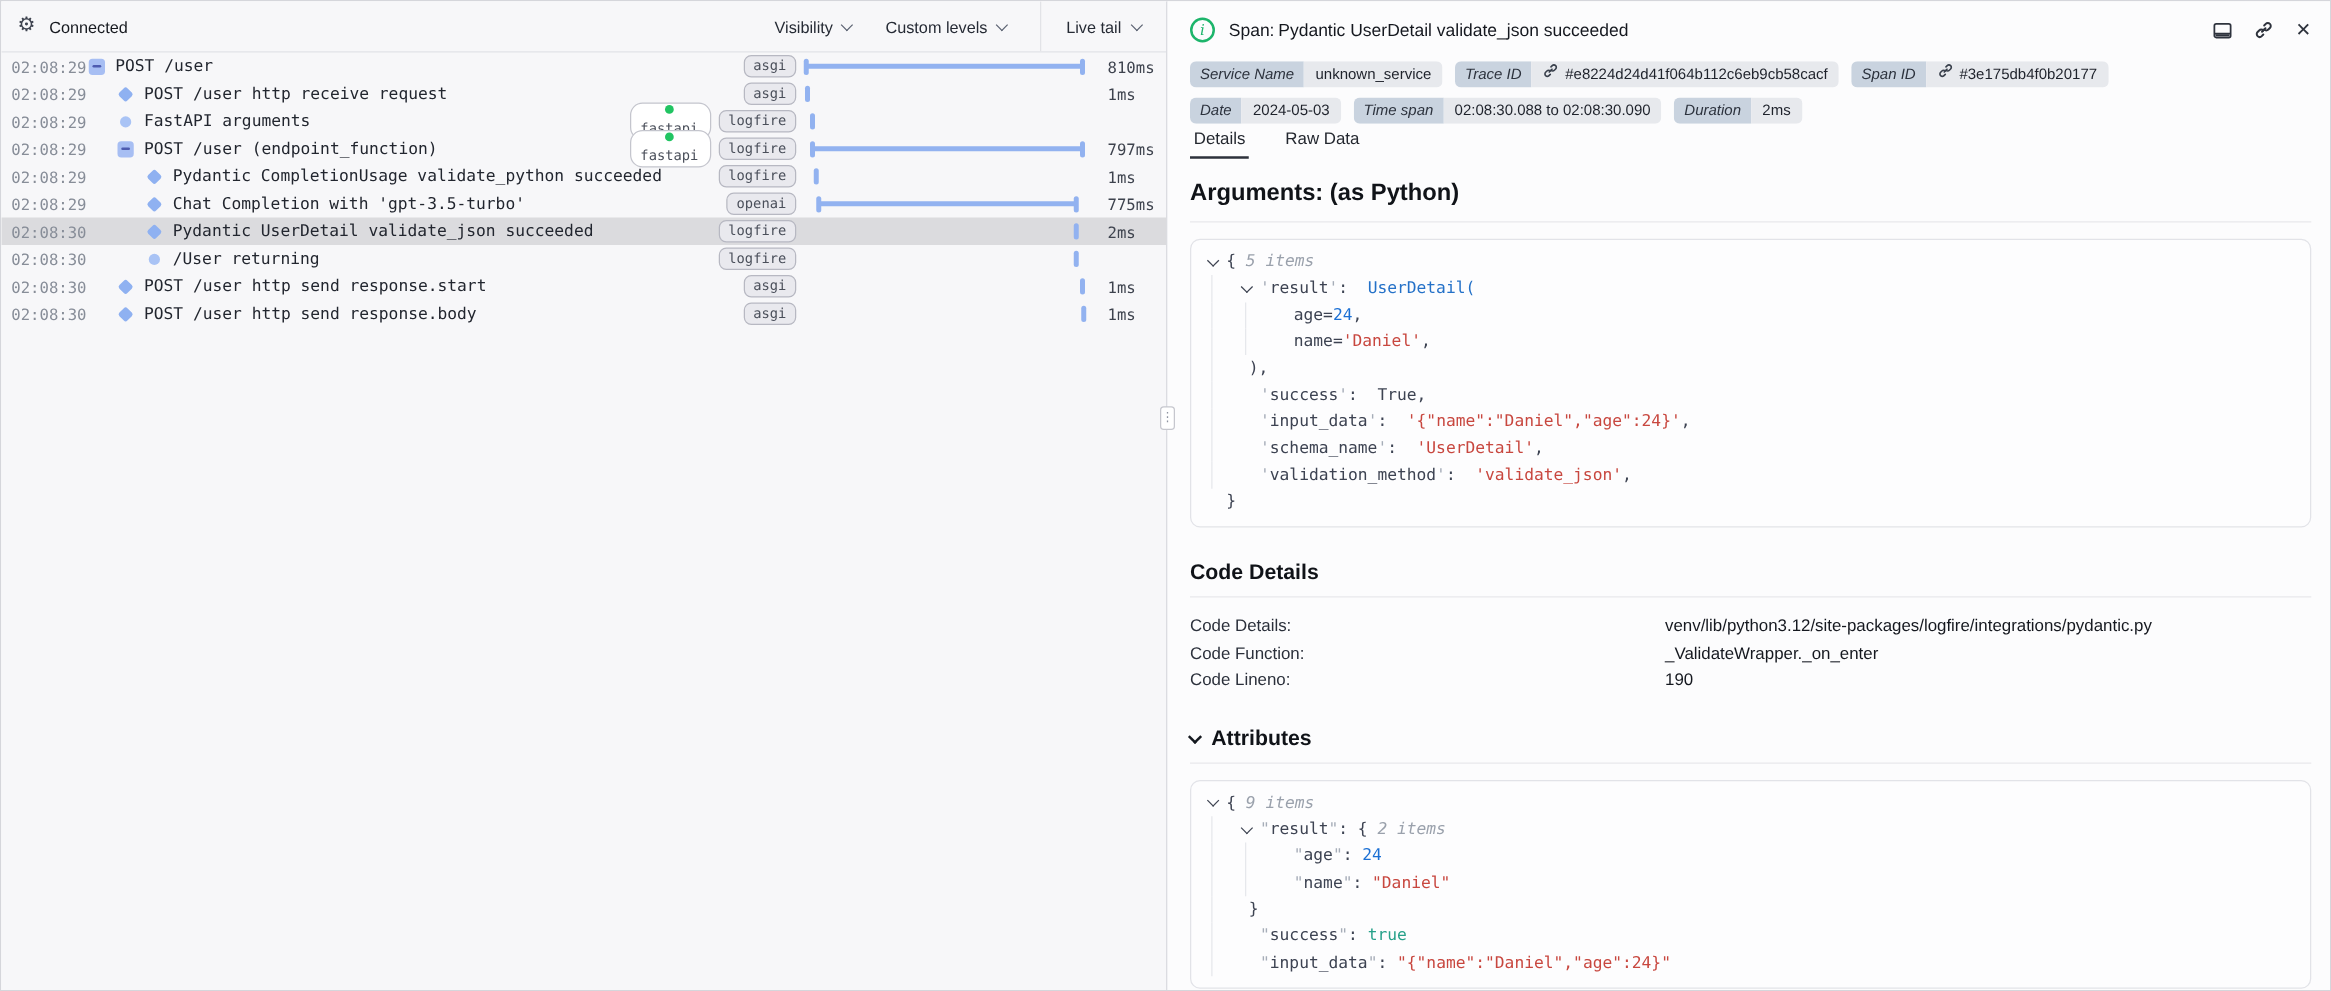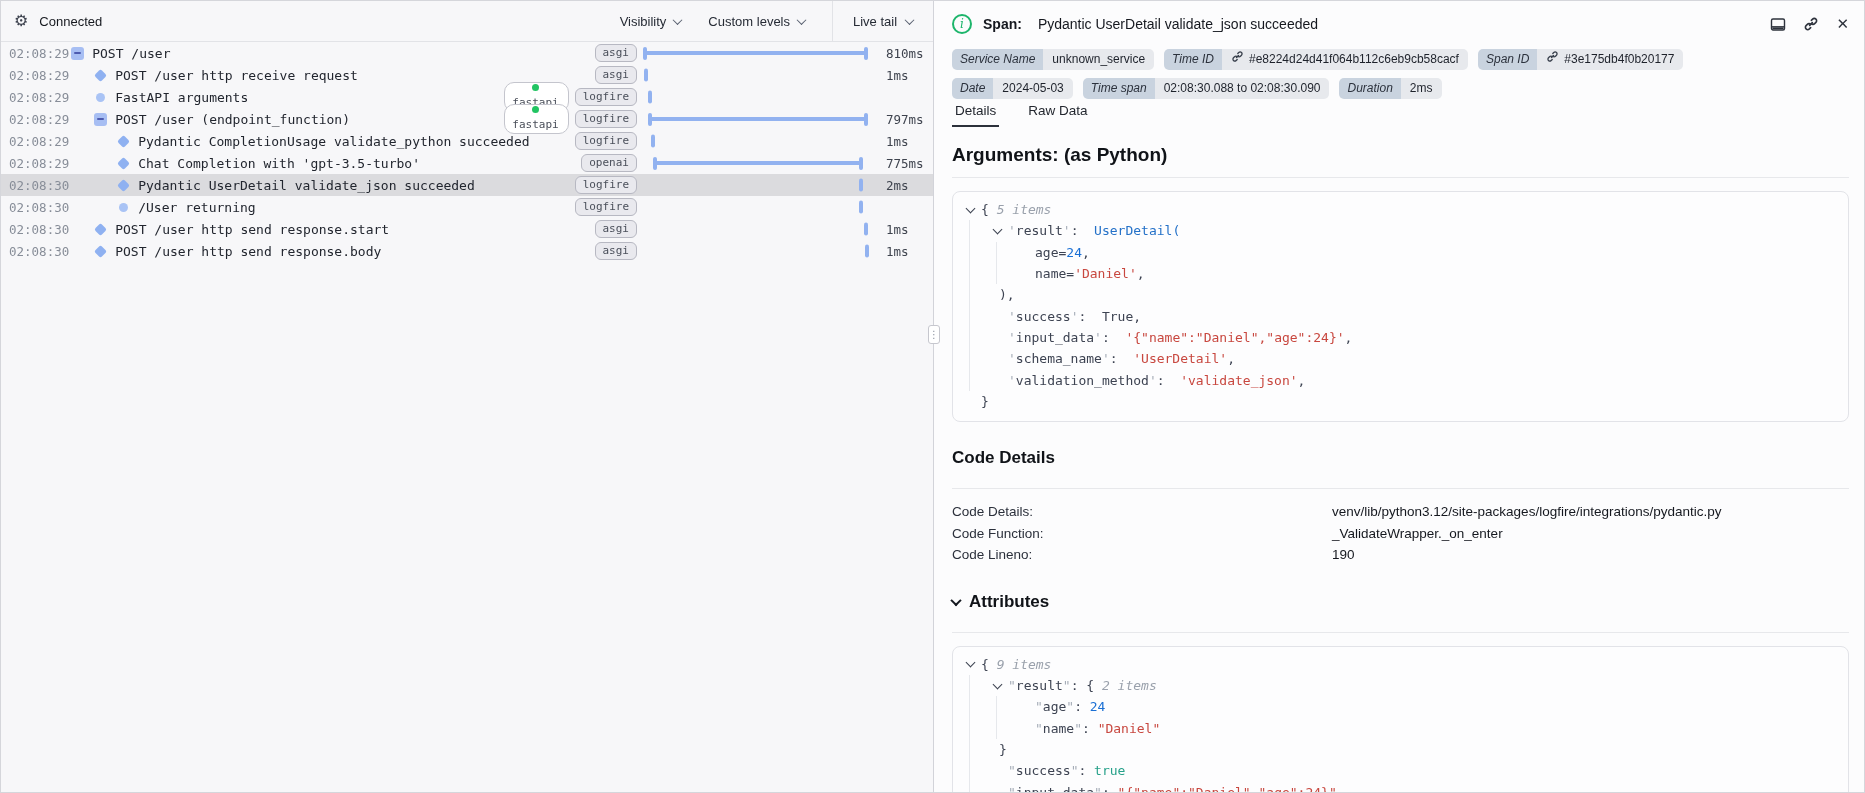--- a/index.html
+++ b/index.html
@@ -45,34 +45,34 @@
   
   .grip{position:absolute;left:927px;top:324px;width:12px;height:19px;background:#fff;border:1px solid #c6c7ce;
     border-radius:3px;z-index:5;display:flex;align-items:center;justify-content:center;cursor:col-resize;
     color:#8d93a0;font-size:10px;font-family:"DejaVu Sans",sans-serif;}
   
   .right{flex:1;background:#fcfcfd;overflow:hidden;position:relative;padding:10px 15px 0 18px;}
   .rheader{display:flex;align-items:center;gap:11px;height:26px;}
   .info-icon{width:20px;height:20px;border:2px solid #1db56b;border-radius:50%;color:#1db56b;display:flex;
     align-items:center;justify-content:center;font-family:"DejaVu Serif",serif;font-style:italic;font-size:12px;flex:0 0 20px;}
   .rtitle{font-size:14px;color:#15181f;}
-  .rtitle b{font-weight:bold;margin-right:16px;}
+  .rtitle b{font-weight:normal;margin-right:3px;}
   .ricons{margin-left:auto;display:flex;gap:17px;align-items:center;color:#2e333d;}
   .ricon{cursor:pointer;display:flex;align-items:center;}
   .close-x{font-size:15px;color:#2e333d;font-family:"DejaVu Sans",sans-serif;line-height:1;}
   .chips{display:flex;flex-wrap:wrap;gap:8px 10px;margin-top:12px;max-width:760px;}
   .chip{display:flex;border-radius:5px;overflow:hidden;font-size:12px;height:21px;line-height:21px;cursor:default;}
   .chip-label{background:#c9d3df;color:#2c323d;font-style:italic;padding:0 8px;}
   .chip-value{background:#e7e9ed;color:#1e222b;padding:0 9px;display:flex;align-items:center;gap:5px;}
   .linksvg{color:#39404c;}
   .tabs{display:flex;gap:26px;margin-top:0;}
   .tab{font-size:13.5px;color:#23272f;padding:4px 3px 7px;cursor:pointer;}
   .tab.active{border-bottom:2px solid #2c313b;}
   .h1{font-size:19px;font-weight:bold;color:#101318;margin-top:17px;padding-bottom:11px;border-bottom:1px solid #e7e8eb;}
-  .h2{font-size:17px;font-weight:bold;color:#101318;margin-top:26px;padding-bottom:20px;border-bottom:1px solid #e7e8eb;display:flex;align-items:center;gap:9px;}
+  .h2{font-size:17px;font-weight:bold;color:#101318;margin-top:26px;padding-bottom:9px;border-bottom:1px solid #e7e8eb;display:flex;align-items:center;gap:9px;}
   .h2chev{width:8px;height:8px;border-right:2px solid #14181f;border-bottom:2px solid #14181f;transform:rotate(45deg) translate(-1px,-1px);display:inline-block;cursor:pointer;}
   .codebox{margin-top:13px;border:1px solid #e2e3e8;border-radius:8px;background:#fdfdfe;padding:7px 10px 9px;
     font-family:"DejaVu Sans Mono",monospace;font-size:13px;}
   .code-line{display:flex;align-items:center;height:21.3px;white-space:pre;}
   .g{flex:0 0 21px;align-self:stretch;border-left:1px solid #e6e8ec;margin-left:6px;}
   .chev{flex:0 0 18px;position:relative;cursor:pointer;align-self:stretch;}
   .chev::before{content:"";position:absolute;left:4px;top:50%;margin-top:-5px;width:6px;height:6px;
     border-right:1.5px solid #3c4250;border-bottom:1.5px solid #3c4250;transform:rotate(45deg);}
   .sp{flex:0 0 18px;}
   .close-pad{flex:0 0 9px;}
@@ -300,21 +300,21 @@
     </div>
 
     <div class="chips" id="chips">
         <span class="chip">
           <span class="chip-label">Service Name</span>
           <span class="chip-value">
             <span>unknown_service</span>
           </span>
         </span>
         <span class="chip">
-          <span class="chip-label">Time ID</span>
+          <span class="chip-label">Trace ID</span>
           <span class="chip-value">
             <span class="linksvg"><svg width="13" height="13" viewBox="0 0 14 14" fill="none" stroke="currentColor" stroke-width="1.4" stroke-linecap="round" stroke-linejoin="round">
                 <path d="M5.8 8.2 8.2 5.8"></path>
                 <path d="M7.3 3.8l1.1-1.1a2.05 2.05 0 0 1 2.9 2.9L10.2 6.7a2.05 2.05 0 0 1-2.9 0"></path>
                 <path d="M6.7 10.2l-1.1 1.1a2.05 2.05 0 0 1-2.9-2.9l1.1-1.1a2.05 2.05 0 0 1 2.9 0"></path>
               </svg></span>
             <span>#e8224d24d41f064b112c6eb9cb58cacf</span>
           </span>
         </span>
         <span class="chip">

